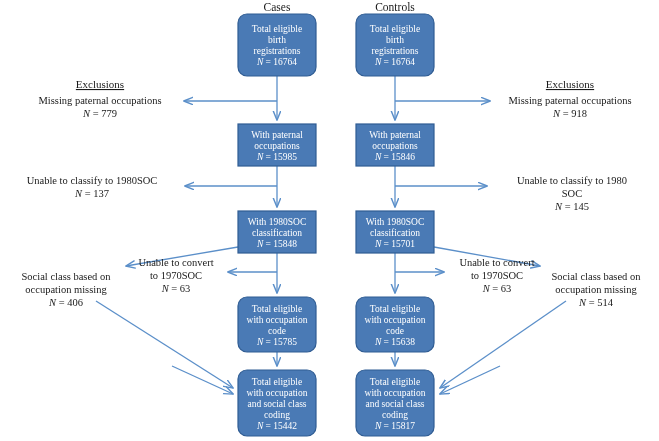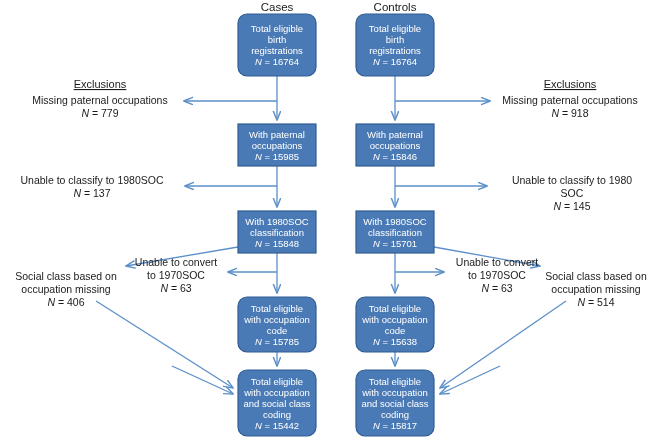--- a/index.html
+++ b/index.html
@@ -1,19 +1,19 @@
 <!DOCTYPE html>
 <html><head>
 <meta charset="utf-8">
 <style>
   html,body{margin:0;padding:0;background:#ffffff;}
   body{width:659px;height:441px;overflow:hidden;
        font-family:"Liberation Sans","DejaVu Sans",sans-serif;
        -webkit-font-smoothing:antialiased;}
-  #chart{position:relative;width:584px;height:441px;}
+  #chart{position:relative;width:584px;height:441px;font-family:Liberation Serif, serif;}
   svg{position:absolute;left:0;top:0;}
   .node-text{fill:#ffffff;font-size:9.5px;text-anchor:middle;}
   .node-n{fill:#ffffff;font-size:9.5px;text-anchor:middle;}
   .col-head{fill:#1a1a1a;font-size:11.5px;text-anchor:middle;}
   .side-text{fill:#1a1a1a;font-size:10.5px;text-anchor:middle;}
   .side-head{fill:#1a1a1a;font-size:11px;text-anchor:middle;
              text-decoration:underline;}
   .box-round{fill:#4a7ab5;stroke:#2f5c93;stroke-width:1.2;}
   .box-sq{fill:#4a7ab5;stroke:#2f5c93;stroke-width:1.2;}
   .flow{stroke:#5b8fc9;stroke-width:1.3;fill:none;}

